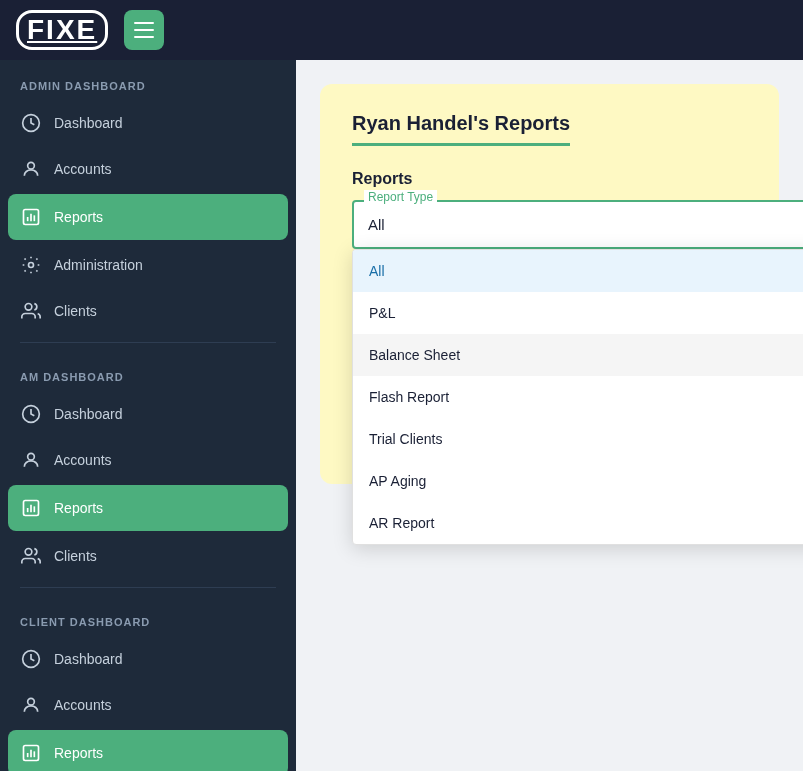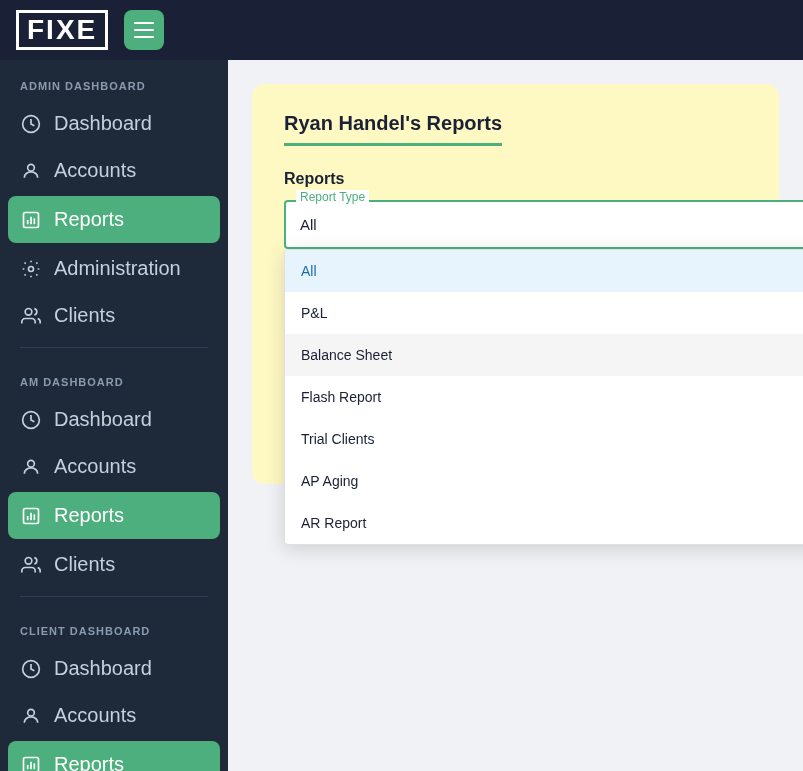--- a/index.html
+++ b/index.html
@@ -15,22 +15,23 @@
       flex-shrink: 0;
     }
     .logo {
       color: white;
       font-size: 28px;
       font-weight: 900;
       letter-spacing: 2px;
       font-family: 'Arial Black', Arial, sans-serif;
       border: 3px solid white;
       padding: 2px 8px;
-      border-radius: 0;
+      border-radius: 16px;
       line-height: 1.1;
+      text-decoration: underline;
     }
     .menu-btn {
       margin-left: 16px;
       background: #4caf7d;
       border: none;
       border-radius: 8px;
       width: 40px;
       height: 40px;
       cursor: pointer;
       display: flex;
@@ -50,21 +51,21 @@
 
     
     .main-layout {
       display: flex;
       flex: 1;
       overflow: hidden;
     }
 
     
     .sidebar {
-      width: 228px;
+      width: 296px;
       background: #1e2a3a;
       flex-shrink: 0;
       overflow-y: auto;
       padding-bottom: 20px;
     }
     .sidebar-section-label {
       color: #8a9bb0;
       font-size: 11px;
       font-weight: 700;
       letter-spacing: 1px;
@@ -76,21 +77,21 @@
       border-top: 1px solid #2e3d52;
       margin: 8px 20px;
     }
     .sidebar-item {
       display: flex;
       align-items: center;
       gap: 12px;
       padding: 12px 20px;
       cursor: pointer;
       color: #c5d0dc;
-      font-size: 20px;
+      font-size: 14px;
       font-weight: 500;
       border-radius: 0;
       transition: background 0.15s;
     }
     .sidebar-item.active {
       background: #4caf7d;
       color: white;
       border-radius: 8px;
       margin: 2px 8px;
       padding: 12px 12px;

